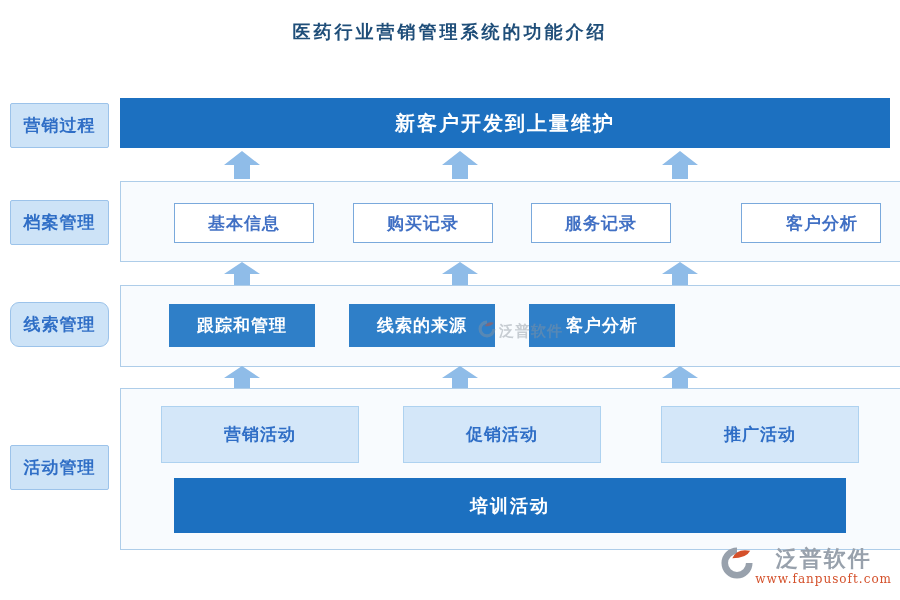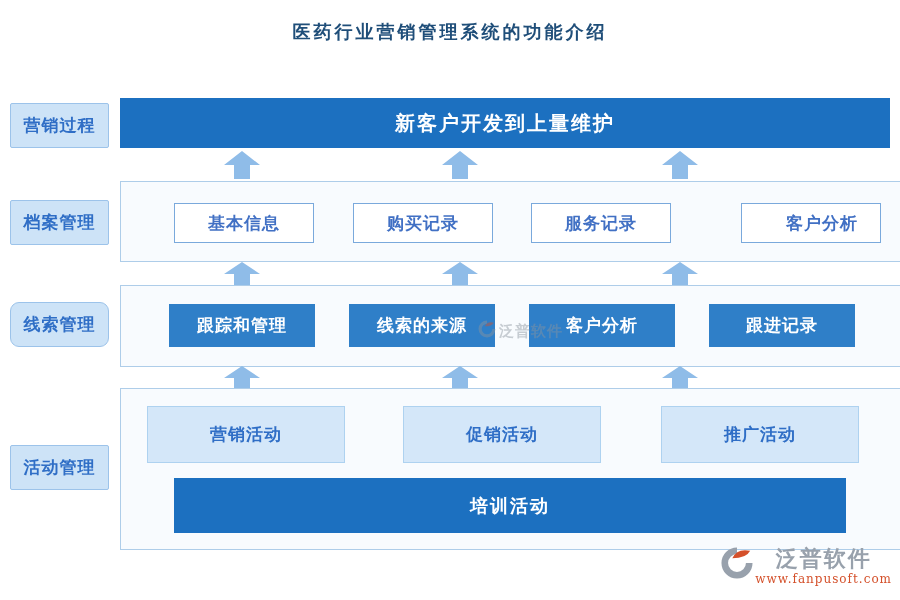--- a/index.html
+++ b/index.html
@@ -142,23 +142,20 @@
   <div class="section leads">
     <div class="blue-box" style="left:48px;">
       <span>跟踪和管理</span>
     </div>
     <div class="blue-box" style="left:228px;">
       <span>线索的来源</span>
     </div>
     <div class="blue-box" style="left:408px;">
       <span>客户分析</span>
     </div>
-    <div class="blue-box" style="left:588px;">
-      <span>跟进记录</span>
-    </div>
   </div>
 
   <div class="watermark">
     <span>
       <svg width="18" height="18" viewBox="0 0 34 34">
         <path d="M17 4 A13 13 0 1 0 30 17" fill="none" stroke="#8b949e" stroke-width="6"></path>
         <path d="M13 12 Q17 2 30 5 Q26 12 13 12 Z" fill="#d4502a"></path>
       </svg>
     </span>
     <span class="wm-text">泛普软件</span>
@@ -174,21 +171,21 @@
         <polygon points="18,0 36,15 26,15 26,30 10,30 10,15 0,15" fill="#8fbce8"></polygon>
       </svg>
   </div>
   <div class="arrow" style="left:662px;top:366px;height:24px;">
     <svg viewBox="0 0 36 30" preserveAspectRatio="none">
         <polygon points="18,0 36,15 26,15 26,30 10,30 10,15 0,15" fill="#8fbce8"></polygon>
       </svg>
   </div>
 
   <div class="section activity">
-    <div class="lightblue-box" style="left:26px;">
+    <div class="lightblue-box" style="left:40px;">
       <span>营销活动</span>
     </div>
     <div class="lightblue-box" style="left:282px;">
       <span>促销活动</span>
     </div>
     <div class="lightblue-box" style="left:540px;">
       <span>推广活动</span>
     </div>
     <div class="training-bar">
       <span>培训活动</span>

